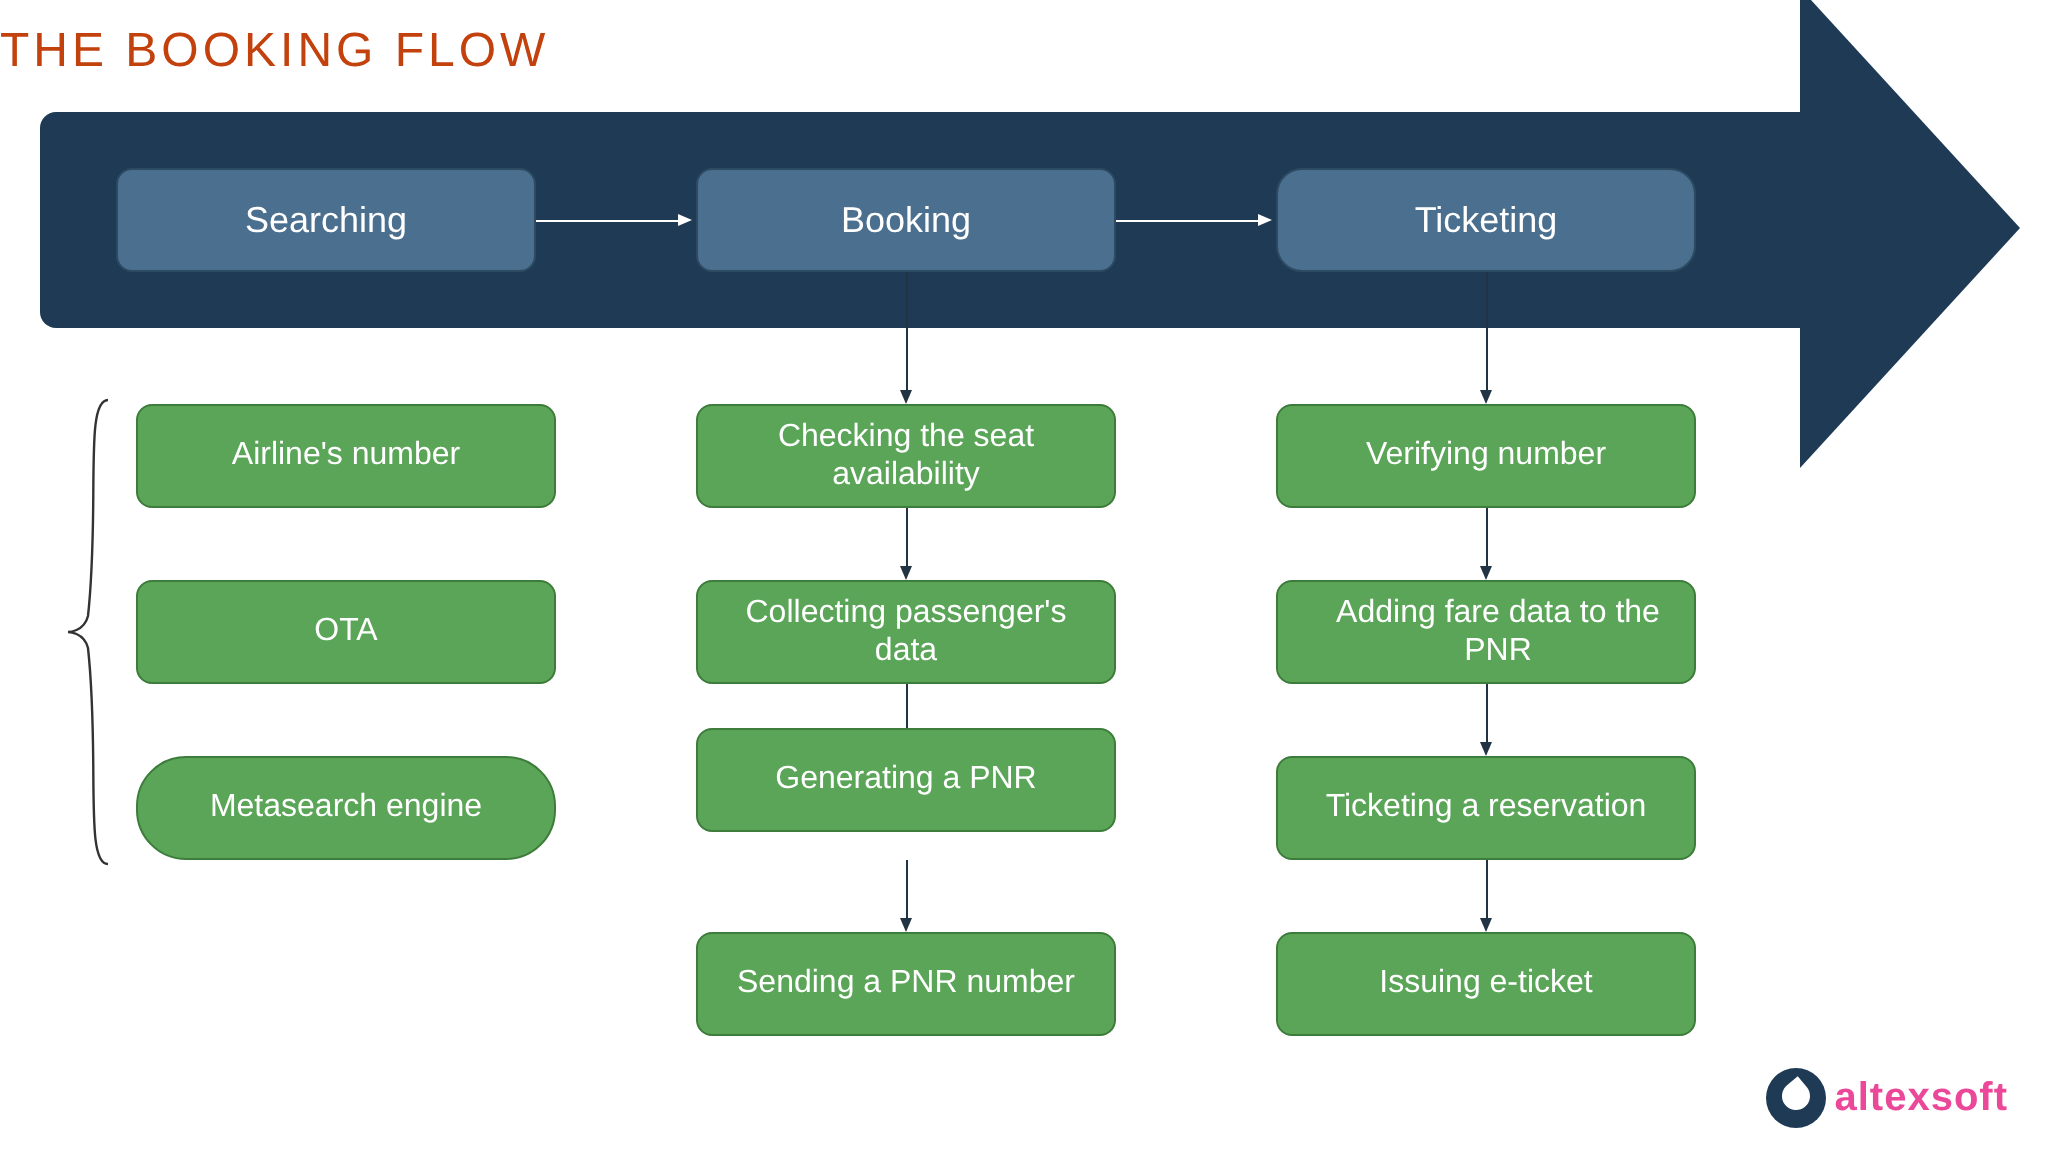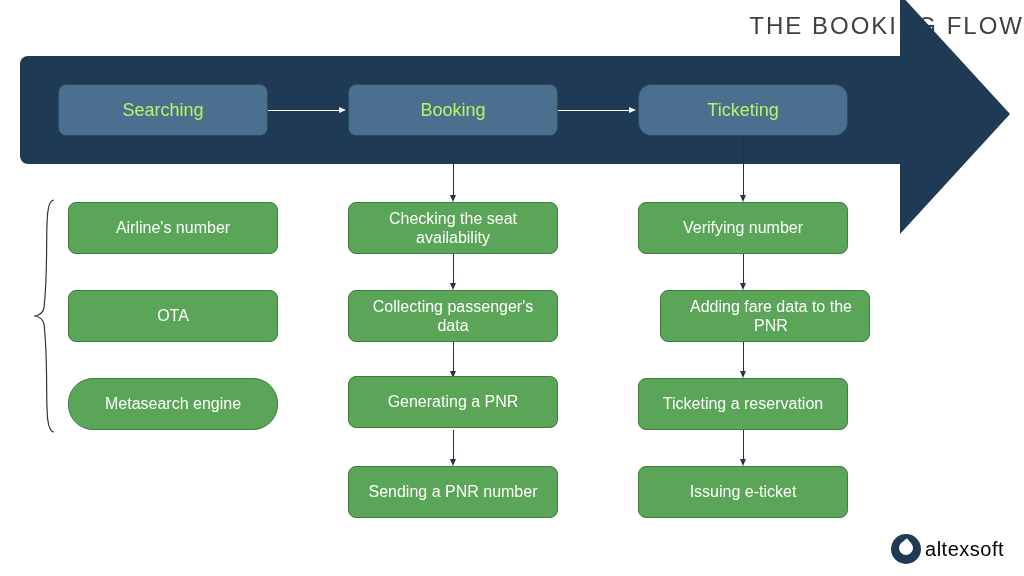--- a/index.html
+++ b/index.html
@@ -5,24 +5,24 @@
   * { box-sizing: border-box; margin: 0; padding: 0; }
   body {
     width: 1024px;
     height: 576px;
     background: #ffffff;
     font-family: 'Segoe UI', Arial, sans-serif;
     position: relative;
     overflow: hidden;
   }
   .title {
-    text-align: right;
+    text-align: left;
     font-size: 24px;
     letter-spacing: 2px;
-    color: #404040;
+    color: #c2410c;
     padding-top: 12px;
     font-weight: 300;
   }
   .arrow-band {
     position: absolute;
     top: 56px;
     left: 20px;
     width: 880px;
     height: 108px;
     background: #1f3a54;
@@ -38,21 +38,21 @@
     border-bottom: 120px solid transparent;
     border-left: 110px solid #1f3a54;
   }
   .stage-box {
     position: absolute;
     width: 210px;
     height: 52px;
     background: #4a6f8f;
     border: 1px solid #2d4a63;
     border-radius: 8px;
-    color: #bef264;
+    color: #ffffff;
     font-size: 18px;
     display: flex;
     align-items: center;
     justify-content: center;
     font-weight: 300;
   }
   .green-box {
     position: absolute;
     width: 210px;
     height: 52px;
@@ -130,22 +130,22 @@
     width: 14px;
     height: 14px;
     background: #fff;
     border-radius: 50% 50% 50% 0;
     top: 7px;
     left: 8px;
     transform: rotate(140deg);
   }
   .logo-text {
     font-size: 20px;
-    color: #000000;
-    font-weight: 400;
+    color: #ec4899;
+    font-weight: 700;
     letter-spacing: 0.5px;
   }
 </style>
 </head>
 <body>
 
 <div class="title">THE BOOKING FLOW</div>
 
 <div class="arrow-band"></div>
 <div class="arrow-head"></div>
@@ -165,28 +165,28 @@
 
 <div class="green-box" style="top:202px; left:68px;">Airline's number</div>
 <div class="green-box" style="top:290px; left:68px;">OTA</div>
 <div class="green-box" style="top:378px; left:68px;border-radius:25px;">Metasearch engine</div>
 
 <div class="v-connector" style="top:136px; left:453px; height:60px;"></div>
 <div class="green-box" style="top:202px; left:348px;">Checking the seat availability</div>
 <div class="v-connector" style="top:254px; left:453px; height:30px;"></div>
 <div class="green-box" style="top:290px; left:348px;">Collecting passenger's data</div>
 <div class="v-connector" style="top:342px; left:453px; height:30px;"></div>
-<div class="green-box" style="top:364px; left:348px;margin-top:12px;">Generating a PNR</div>
+<div class="green-box" style="top:364px; left:348px;">Generating a PNR</div>
 <div class="v-connector" style="top:430px; left:453px; height:30px;"></div>
 <div class="green-box" style="top:466px; left:348px;">Sending a PNR number</div>
 
 <div class="v-connector" style="top:136px; left:743px; height:60px;"></div>
 <div class="green-box" style="top:202px; left:638px;">Verifying number</div>
 <div class="v-connector" style="top:254px; left:743px; height:30px;"></div>
-<div class="green-box" style="top:290px; left:660px;padding-left:20px;">Adding fare data to the PNR</div>
+<div class="green-box" style="top:290px; left:638px;padding-left:20px;">Adding fare data to the PNR</div>
 <div class="v-connector" style="top:342px; left:743px; height:30px;"></div>
 <div class="green-box" style="top:378px; left:638px;">Ticketing a reservation</div>
 <div class="v-connector" style="top:430px; left:743px; height:30px;"></div>
 <div class="green-box" style="top:466px; left:638px;">Issuing e-ticket</div>
 
 <div class="logo">
   <div class="logo-mark"></div>
   <div class="logo-text">altexsoft</div>
 </div>
 

